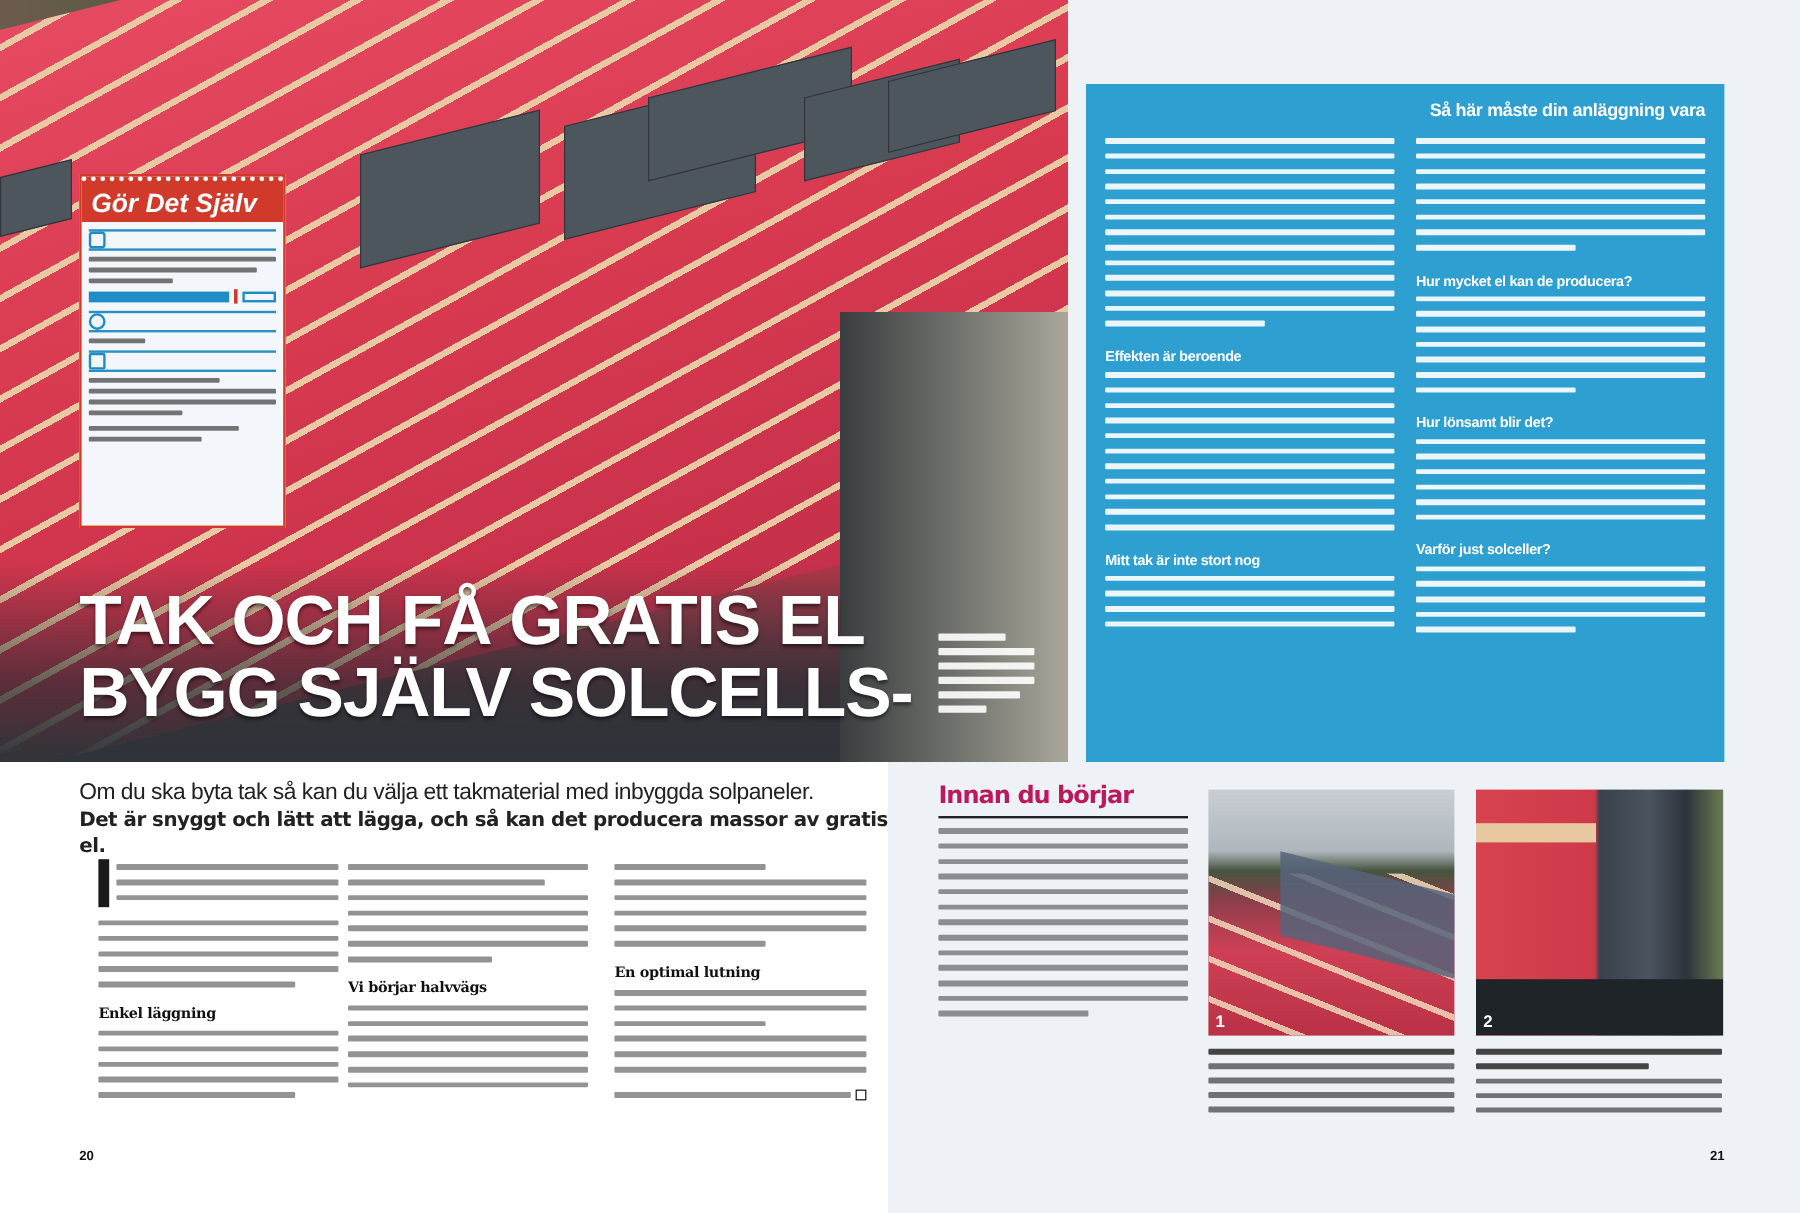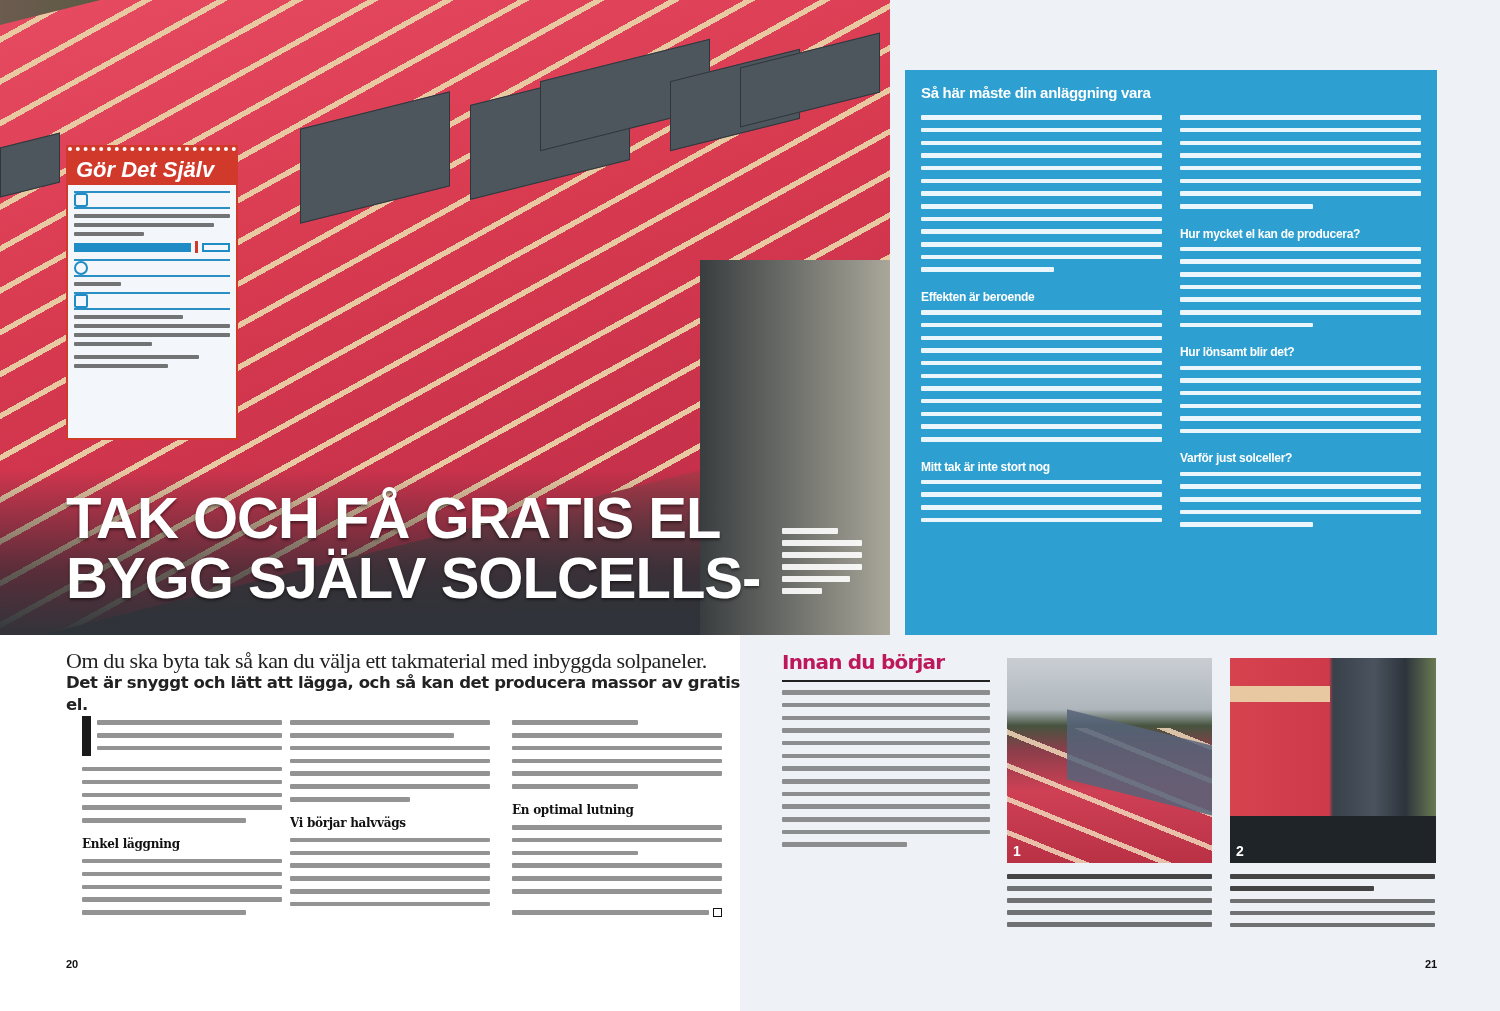--- a/index.html
+++ b/index.html
@@ -71,21 +71,21 @@
   }
   .photo-caption {
     position: absolute; left: 782px; top: 522px; width: 80px; color: #fff; font-size: 9px; font-weight: bold; line-height: 12px;
   }
   .photo-caption .ln { height: 6px; margin: 6px 0; background: rgba(255,255,255,0.9); border-radius: 1px; }
 
   
   .lead {
     position: absolute; left: 66px; top: 650px; width: 680px; font-size: 18px; line-height: 22px; color: #222;
   }
-  .lead .l1 { font-family: Liberation Serif, serif; font-size: 22px; font-weight: normal; letter-spacing: -0.4px; }
+  .lead .l1 { font-family: Liberation Sans, sans-serif; font-size: 19px; font-weight: normal; letter-spacing: -0.4px; }
   .lead .l2 { font-family: "DejaVu Sans", sans-serif; font-size: 16.5px; font-weight: bold; letter-spacing: -0.4px; }
 
   
   .col { position: absolute; top: 712px; }
   .col1 { left: 82px; width: 200px; }
   .col2 { left: 290px; width: 200px; }
   .col3 { left: 512px; width: 210px; }
   .txt { height: 4.5px; background: #3a3a3a; opacity: 0.55; margin: 8.3px 0; border-radius: 1px; }
   .txt.short { width: 60%; }
   .txt.med { width: 82%; }
@@ -97,21 +97,21 @@
   .end-box { display: inline-block; width: 9px; height: 9px; border: 1.5px solid #111; vertical-align: middle; margin-left: 4px; }
 
   .footer { position: absolute; top: 958px; font-size: 8px; color: #444; }
   .footer .pn { font-weight: bold; font-size: 11px; color: #111; }
 
   
   .factbox {
     position: absolute; left: 905px; top: 70px; width: 532px; height: 565px;
     background: #2d9fd0; color: #fff; padding: 14px 16px;
   }
-  .factbox h2 { font-size: 15px; font-weight: bold; letter-spacing: -0.3px; margin-bottom: 6px; }
+  .factbox h2 { font-size: 15px; font-weight: bold; letter-spacing: -0.3px; margin-bottom: 6px; text-align: right; }
   .fb-cols { display: flex; gap: 18px; }
   .fb-col { flex: 1; }
   .fb-line { height: 4.5px; background: rgba(255,255,255,0.9); margin: 8.2px 0; border-radius: 1px; }
   .fb-line.short { width: 55%; }
   .fb-sub { font-size: 12px; font-weight: bold; margin-top: 18px; margin-bottom: -2px; letter-spacing: -0.3px; }
 
   
   .innan { position: absolute; left: 782px; top: 650px; width: 208px; }
   .innan h3 { font-family: "DejaVu Sans", sans-serif; font-weight: bold; font-size: 20px; letter-spacing: -0.8px; color: #be185d; padding-bottom: 6px; border-bottom: 2px solid #222; }
   .innan .txt { margin: 8.2px 0; }

